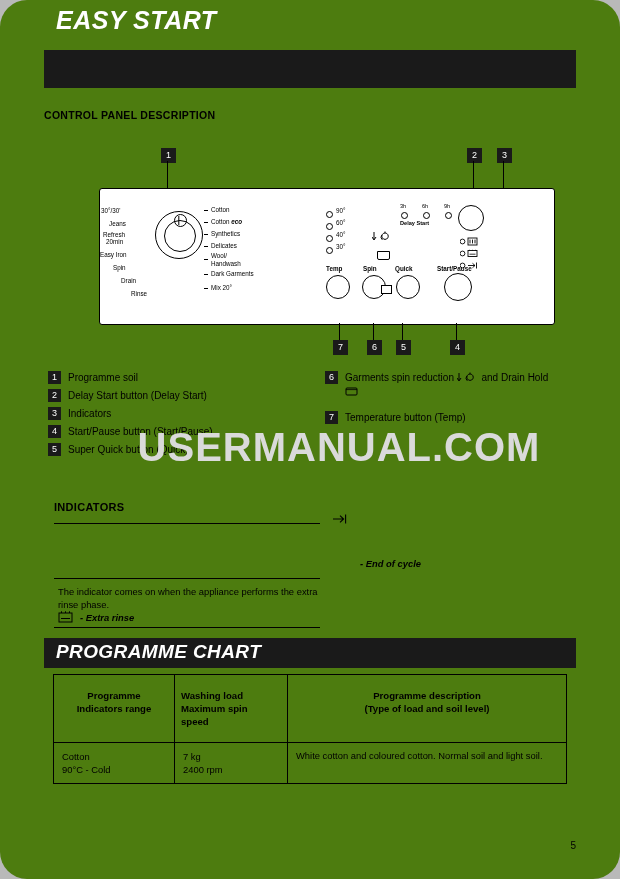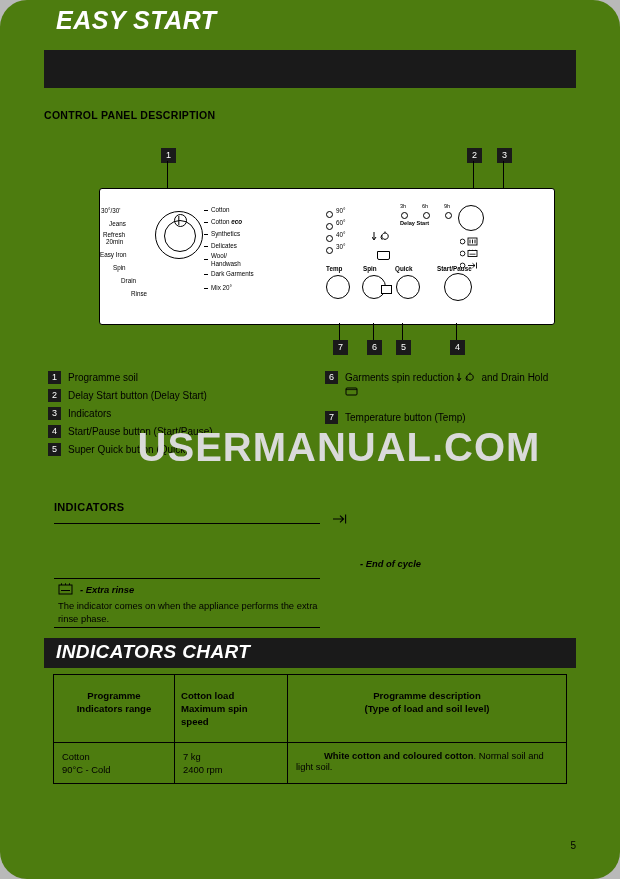--- a/index.html
+++ b/index.html
@@ -321,21 +321,21 @@
   table.prog-chart th {
     text-align: center;
     font-weight: bold;
     font-size: 9.6px;
     line-height: 13px;
     padding: 14px 6px;
   }
   .col1 { width: 108px; }
   .col2 { width: 100px; }
   .cell-line { line-height: 13px; }
-  .bold { font-weight: bold; margin-left: 28px; }
+  .bold { font-weight: normal; }
 
   .page-num {
     position: absolute;
     right: 0;
     top: 840px;
     font-size: 10px;
     color: #000;
   }
 
   svg { display: block; }
@@ -526,57 +526,57 @@
     <div class="ind-title">INDICATORS</div>
 
     <div class="hr-thin" style="left:10px; top:523px; width:266px;"></div>
 
     <div class="ind-block" style="left:14px; top:528px; width:268px;">
     </div>
 
     <div class="hr-thin" style="left:10px; top:578px; width:266px;"></div>
 
     <div class="ind-block" style="left:14px; top:583px; width:268px;">
+      <div style="margin-top:2px;">The indicator comes on when the appliance performs the extra rinse phase.</div>
       <div style="height:14px; position:relative;">
         <span style="position:absolute; left:0; top:0;">
           <svg width="16" height="12" viewBox="0 0 16 12">
               <rect x="1" y="2" width="13" height="9" fill="none" stroke="#000" stroke-width="1"></rect>
               <path d="M3.5 0.3 L3.5 2 M7.5 0.3 L7.5 2 M11.5 0.3 L11.5 2 M3 7.5 L12 7.5" stroke="#000" stroke-width="1"></path>
             </svg>
         </span>
         <span class="ind-head" style="position:absolute; left:22px; top:0;">- Extra rinse</span>
       </div>
-      <div style="margin-top:2px;">The indicator comes on when the appliance performs the extra rinse phase.</div>
     </div>
 
     <div class="hr-thin" style="left:10px; top:627px; width:266px;"></div>
 
     <div class="ind-block" style="left:288px; top:513px; width:250px;">
       <div style="height:14px; position:relative;">
         <span style="position:absolute; left:0; top:0;">
           <svg width="18" height="12" viewBox="0 0 18 12">
               <path d="M1 6 L11 6 M8 2.6 L11.6 6 L8 9.4 M13.6 1.5 L13.6 10.5" stroke="#000" fill="none" stroke-width="1.1"></path>
             </svg>
         </span>
         <span class="ind-head" style="position:absolute; left:28px; top:0;margin-top:44px;">- End of cycle</span>
       </div>
     </div>
 
     <div class="pc-band"></div>
-    <div class="pc-title">INDICATORS CHART</div>
+    <div class="pc-title">PROGRAMME CHART</div>
 
     <table class="prog-chart">
       <thead>
         <tr>
           <th class="col1">
             <div>Programme</div>
             <div>Indicators range</div>
           </th>
           <th class="col2" style="text-align:left;">
-            <div>Cotton load</div>
+            <div>Washing load</div>
             <div>Maximum spin</div>
             <div>speed</div>
           </th>
           <th>
             <div>Programme description</div>
             <div>(Type of load and soil level)</div>
           </th>
         </tr>
       </thead>
       <tbody>

